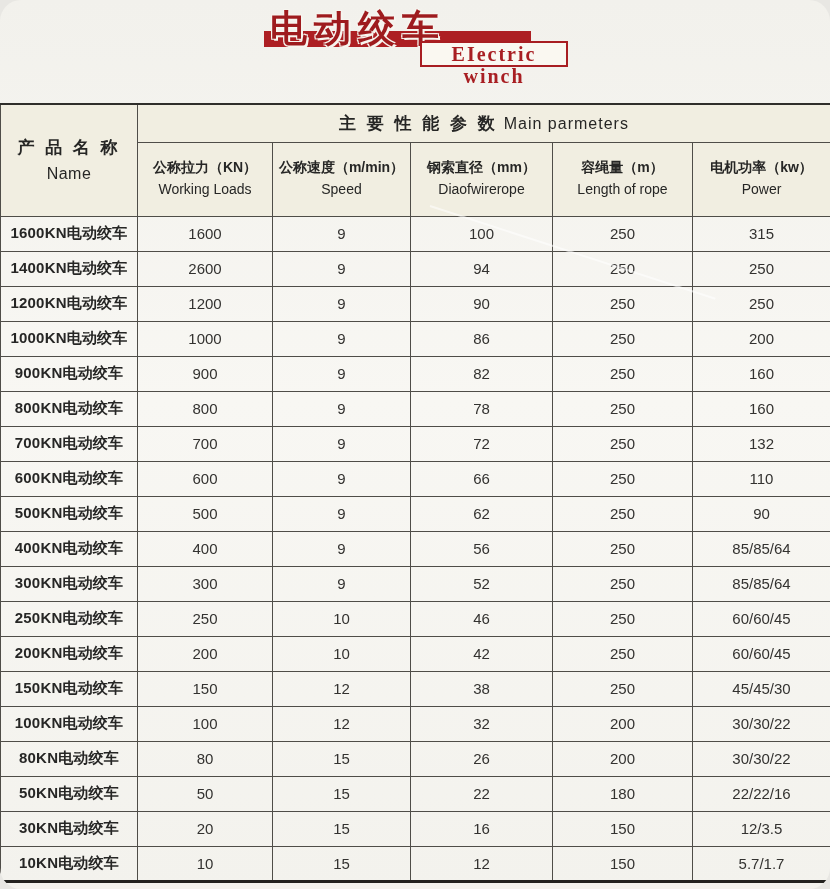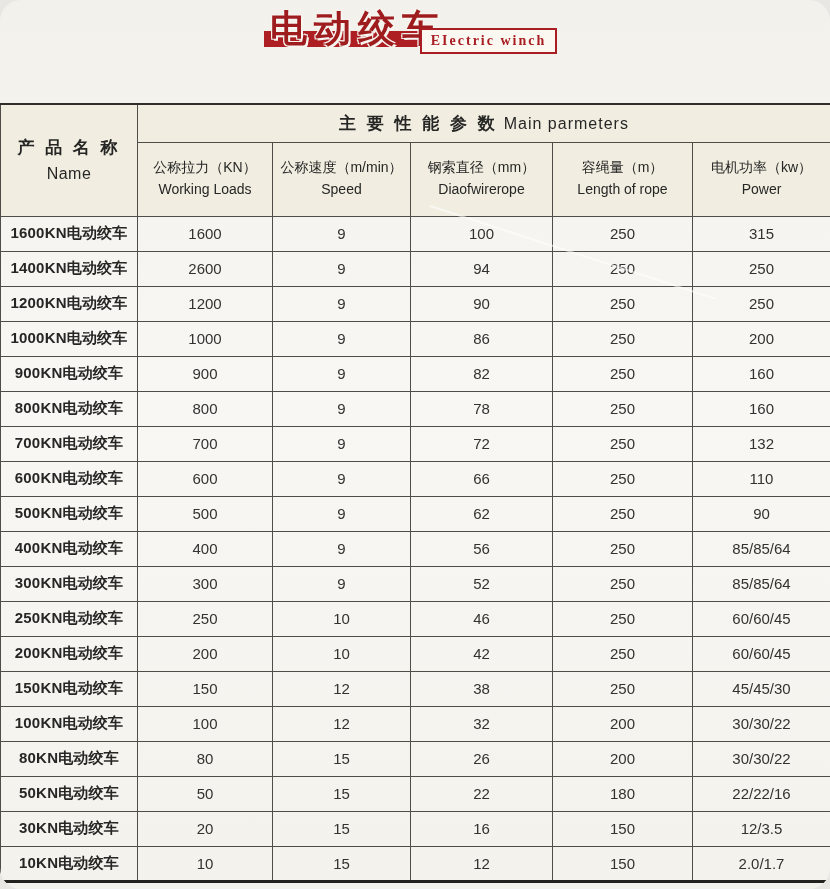--- a/index.html
+++ b/index.html
@@ -35,28 +35,28 @@
   }
   .logo-bar {
     position: absolute;
     left: 264px; top: 31px;
     width: 267px; height: 16px;
     background: #ad1f23;
     z-index: 1;
   }
   .logo-sub {
     position: absolute;
-    left: 420px; top: 28px;
-    width: 137px; height: 26px;
+    left: 420px; top: 41px;
+    width: 148px; height: 26px;
     border: 2px solid #a81e22;
     background: #faf8f1;
     color: #a81e22;
     font-family: "Liberation Serif", "DejaVu Serif", serif;
     font-weight: bold;
-    font-size: 14px;
+    font-size: 20px;
     letter-spacing: 2px;
     text-align: center;
     line-height: 22px;
     z-index: 3;
   }
 
   
   table.spec {
     width: 830px;
     border-collapse: collapse;
@@ -94,21 +94,21 @@
     font-weight: normal;
     letter-spacing: 1px;
     margin-left: 6px;
     font-size: 16px;
   }
   th.name-header { font-size: 16px; line-height: 1.6; margin-left: 16px; }
   th.name-header .zh { font-weight: bold; font-size: 17px; letter-spacing: 3px; }
   th.name-header .en { font-weight: normal; font-size: 16px; letter-spacing: 0.5px; }
 
   th.col-header { font-size: 14px; line-height: 1.55; }
-  th.col-header .zh { font-weight: normal; }
+  th.col-header .zh { font-weight: bold; }
   th.col-header .en { font-weight: normal; }
 
   td.name-cell {
     font-weight: bold;
     font-size: 15px;
     letter-spacing: 0.2px;
   }
   td.value-cell { font-size: 15px; color: #333230; }
 
   
@@ -319,19 +319,19 @@
           <td class="value-cell">16</td>
           <td class="value-cell">150</td>
           <td class="value-cell">12/3.5</td>
         </tr>
         <tr>
           <td class="name-cell">10KN电动绞车</td>
           <td class="value-cell">10</td>
           <td class="value-cell">15</td>
           <td class="value-cell">12</td>
           <td class="value-cell">150</td>
-          <td class="value-cell">2.0/1.7</td>
+          <td class="value-cell">5.7/1.7</td>
         </tr>
       </tbody>
   </table>
 
   <div class="streak"></div>
 </div>
 
 </body></html>

